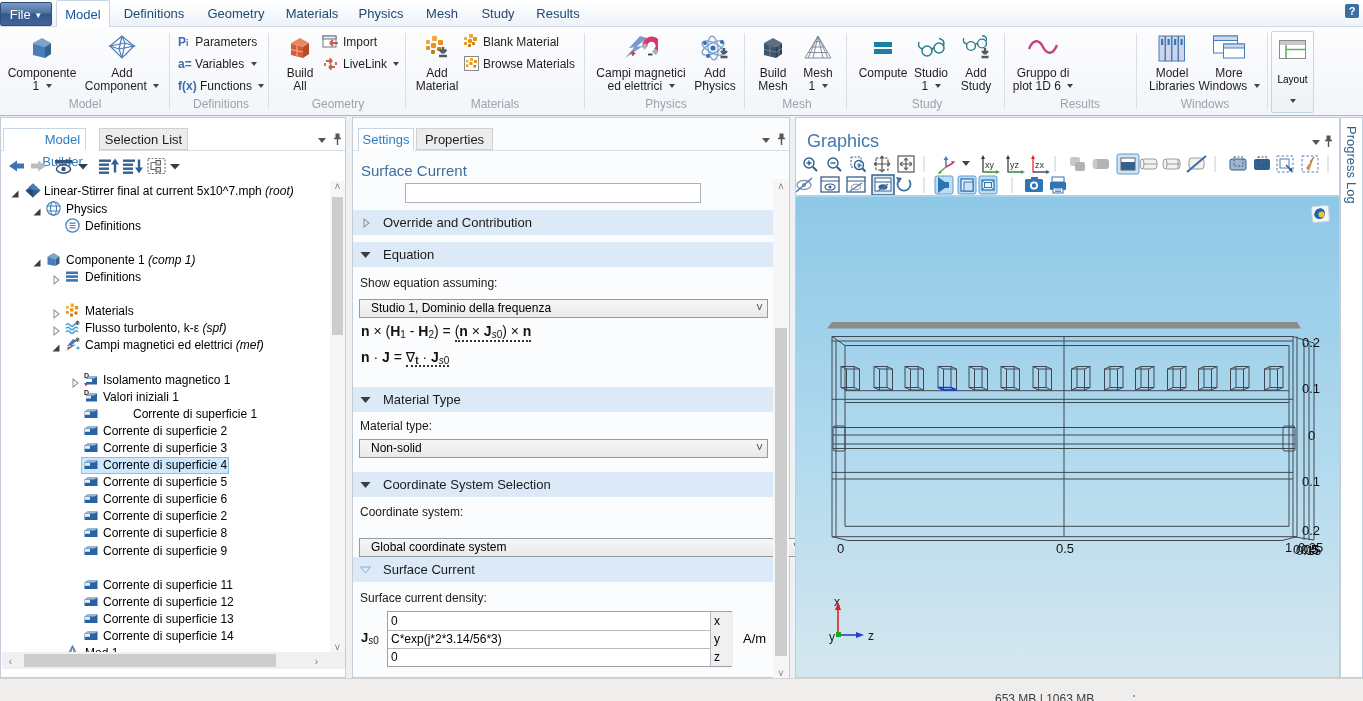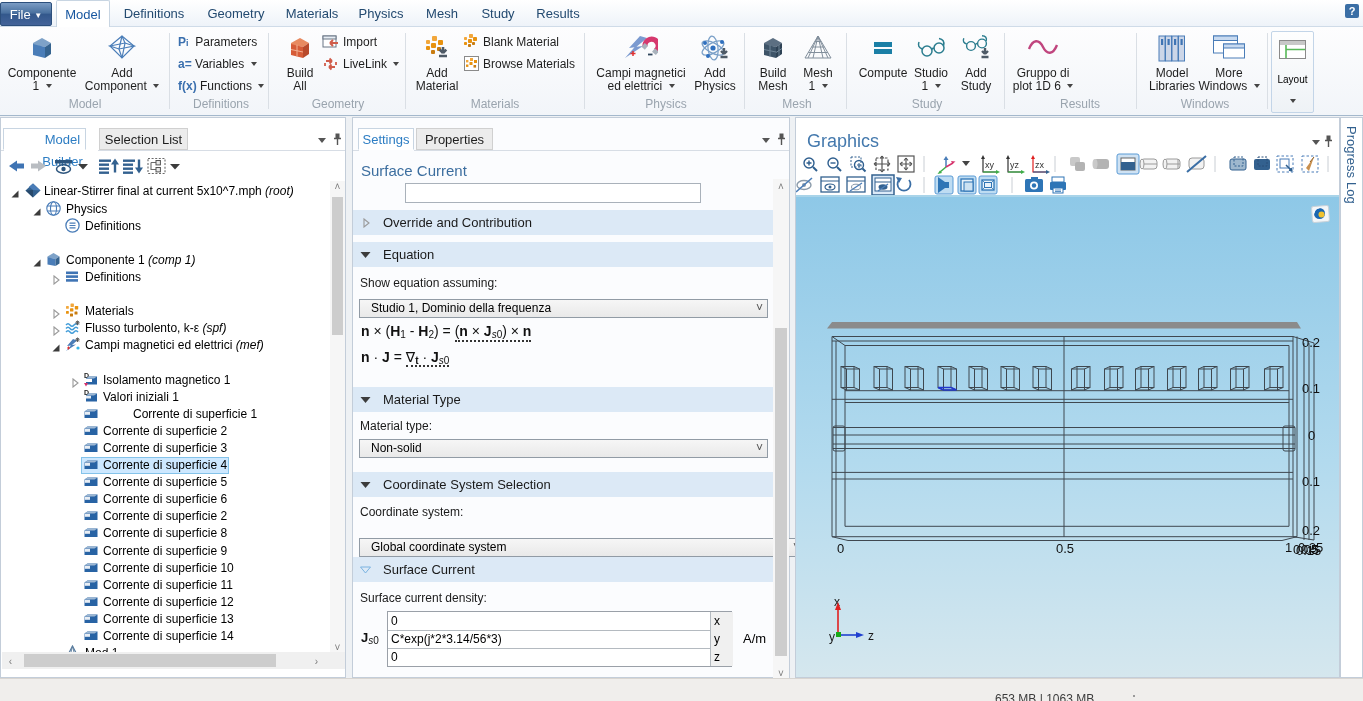--- a/index.html
+++ b/index.html
@@ -555,28 +555,20 @@
             </svg></span>
           <span style="position:absolute; left:102px; top:0;">Corrente di superficie 8</span>
         </div>
 <div class="trow" style="left:0; top:360px; width:330px;">
           <span class="ticon" style="left:82px;"><svg width="16" height="15" viewBox="0 0 16 15">
               <polygon points="1.5,5.5 4.5,3.5 14.5,3.5 14.5,12 1.5,12" fill="#2863a4"></polygon>
               <polygon points="1.5,5.5 4.5,3.5 14.5,3.5 11.5,5.5" fill="#9db8d4"></polygon>
               <polygon points="1.8,5.8 7,5.8 7,8.8 1.8,8.8" fill="#e8eef5"></polygon>
             </svg></span>
           <span style="position:absolute; left:102px; top:0;">Corrente di superficie 9</span>
-        </div>
-<div class="trow" style="left:0; top:377px; width:330px;">
-          <span class="ticon" style="left:82px;"><svg width="16" height="15" viewBox="0 0 16 15">
-              <polygon points="1.5,5.5 4.5,3.5 14.5,3.5 14.5,12 1.5,12" fill="#2863a4"></polygon>
-              <polygon points="1.5,5.5 4.5,3.5 14.5,3.5 11.5,5.5" fill="#9db8d4"></polygon>
-              <polygon points="1.8,5.8 7,5.8 7,8.8 1.8,8.8" fill="#e8eef5"></polygon>
-            </svg></span>
-          <span style="position:absolute; left:102px; top:0;">Corrente di superficie 10</span>
         </div>
 <div class="trow" style="left:0; top:394px; width:330px;">
           <span class="ticon" style="left:82px;"><svg width="16" height="15" viewBox="0 0 16 15">
               <polygon points="1.5,5.5 4.5,3.5 14.5,3.5 14.5,12 1.5,12" fill="#2863a4"></polygon>
               <polygon points="1.5,5.5 4.5,3.5 14.5,3.5 11.5,5.5" fill="#9db8d4"></polygon>
               <polygon points="1.8,5.8 7,5.8 7,8.8 1.8,8.8" fill="#e8eef5"></polygon>
             </svg></span>
           <span style="position:absolute; left:102px; top:0;">Corrente di superficie 11</span>
         </div>
 <div class="trow" style="left:0; top:411px; width:330px;">

